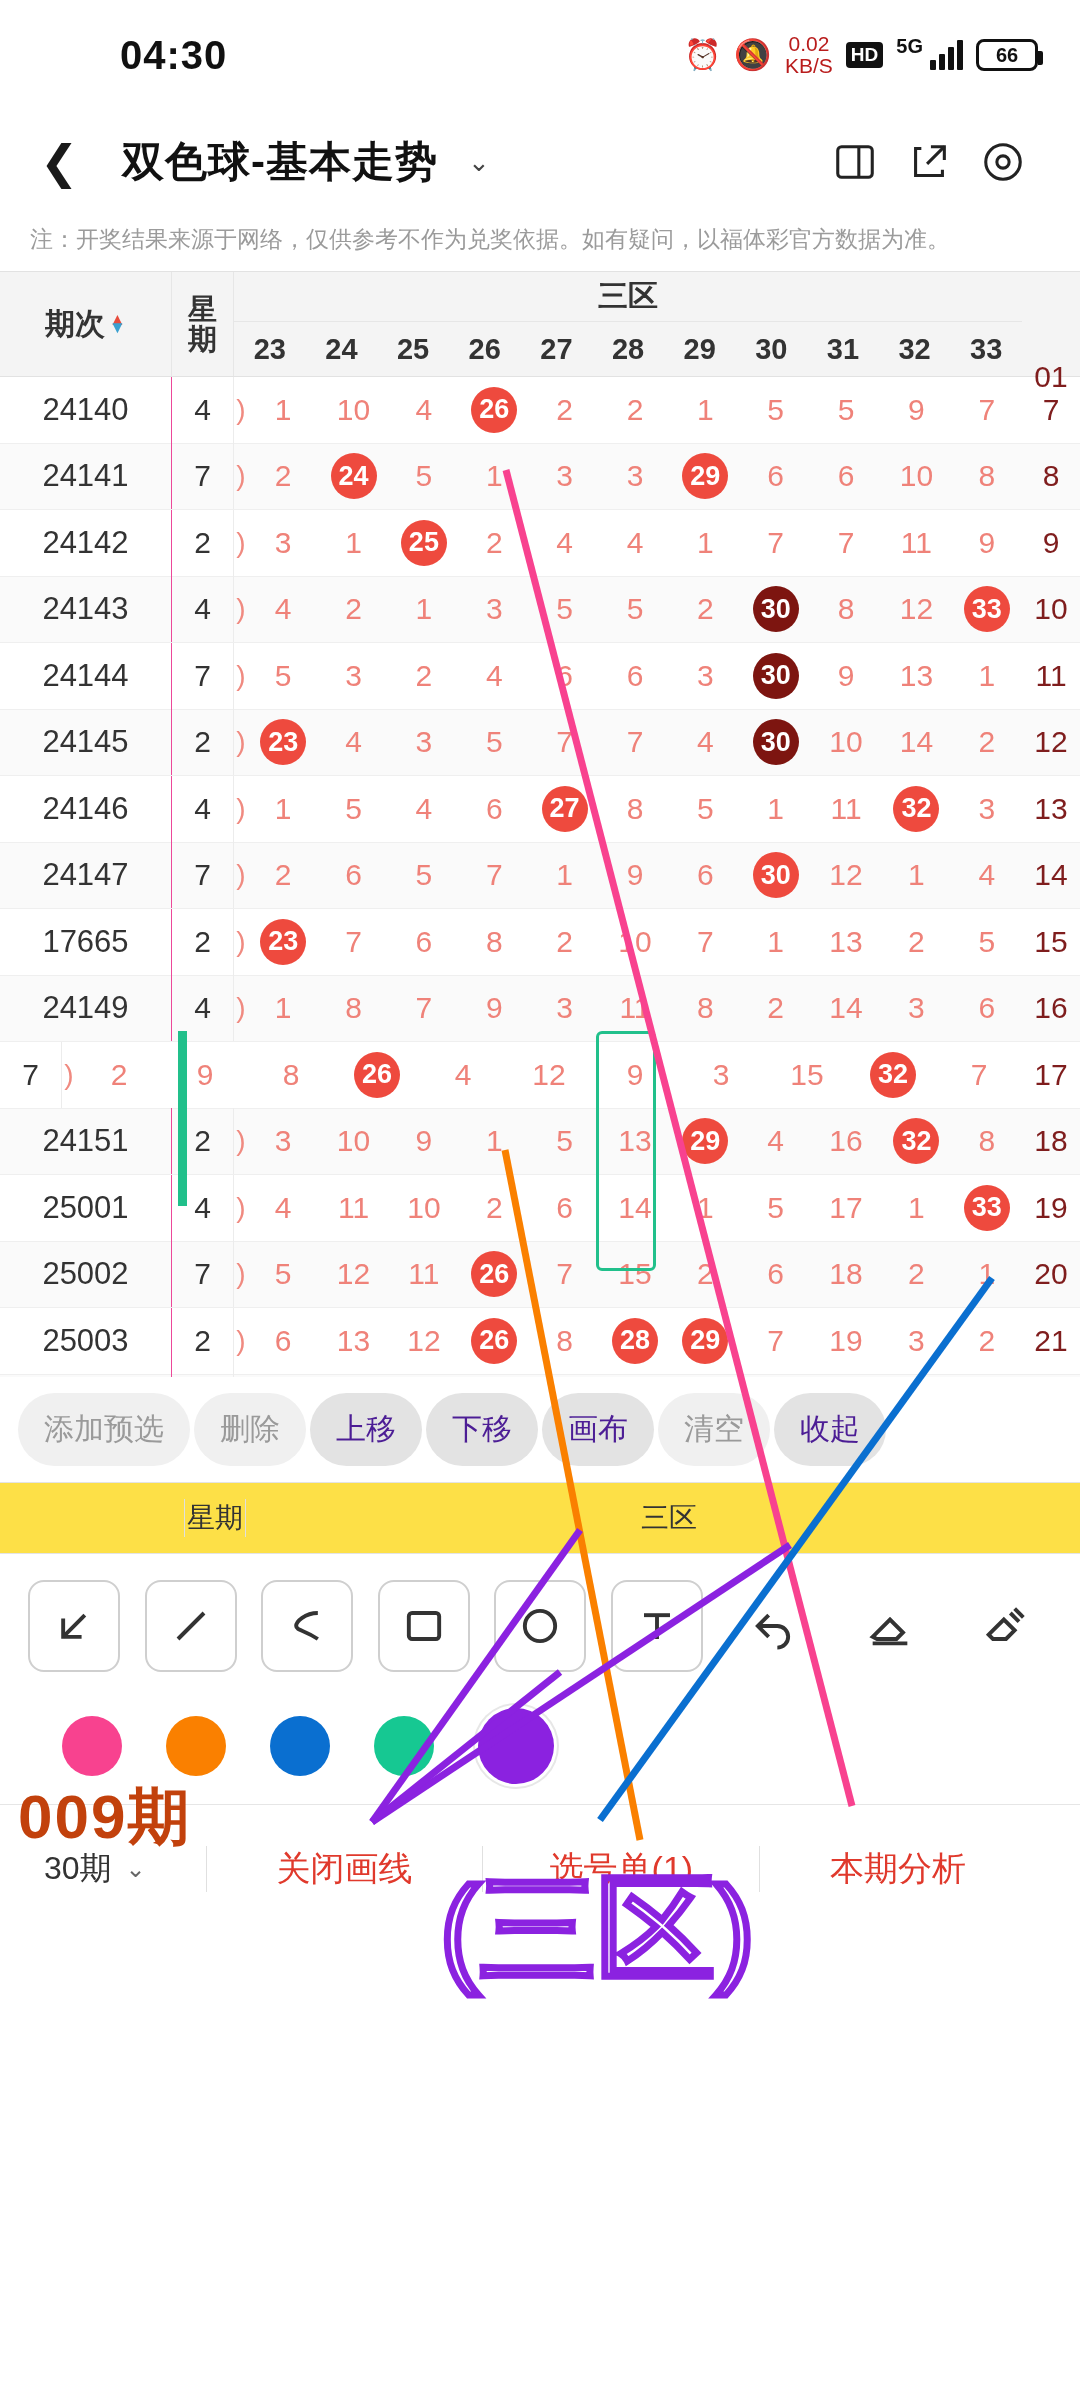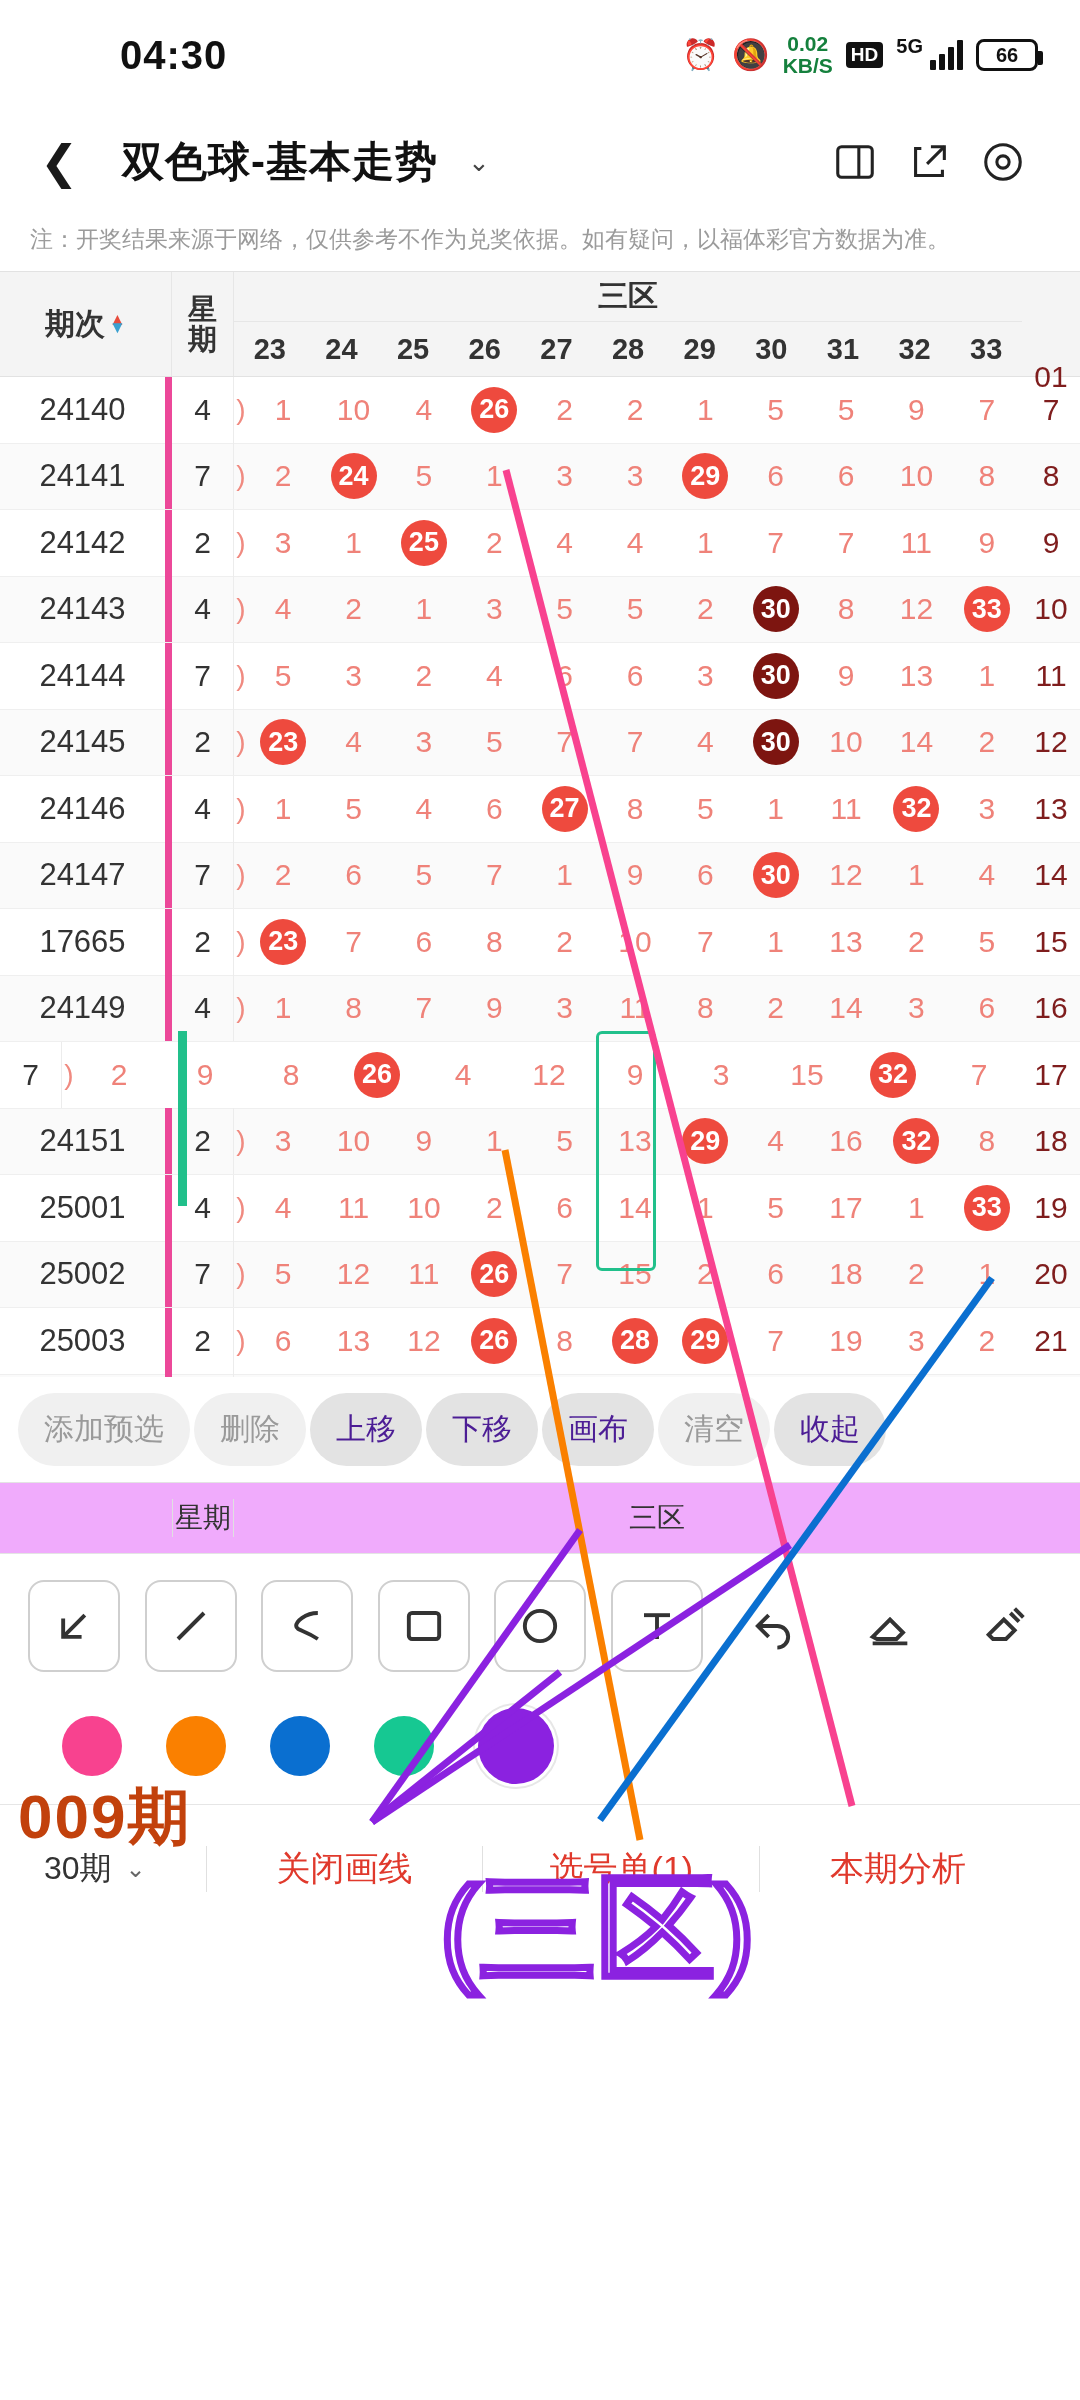--- a/index.html
+++ b/index.html
@@ -12,21 +12,21 @@
   .phone { position: relative; width: 1080px; height: 2400px; background: #fff; }
 
   
   .statusbar {
     height: 110px; display: flex; align-items: center;
     padding: 0 48px; position: relative;
   }
   .status-time { font-size: 40px; font-weight: 600; color: #111; letter-spacing: 1px; margin-left: 72px; }
   .status-right { position: absolute; right: 42px; top: 0; height: 110px; display: flex; align-items: center; gap: 13px; }
   .sicon { font-size: 30px; color: #111; line-height: 1; }
-  .kbs { font-size: 21px; line-height: 1.05; text-align: center; color: #15803d; font-weight: 700; }
+  .kbs { font-size: 21px; line-height: 1.05; text-align: center; color: #b91c1c; font-weight: 400; }
   .hd-badge { font-size: 19px; background:#111; color:#fff; border-radius:4px; padding: 2px 5px; font-weight:700;}
   .net5g { font-size: 20px; font-weight: 700; color:#111; position: relative; top: -9px; margin-right: -6px;}
   .bars { display: inline-flex; align-items: flex-end; gap: 3px; height: 30px; }
   .bars i { display:block; width:6px; background:#111; border-radius:1px; }
   .bars i:nth-child(1){height:10px}.bars i:nth-child(2){height:16px}
   .bars i:nth-child(3){height:23px}.bars i:nth-child(4){height:30px}
   .battery { width: 62px; height: 32px; border: 3px solid #111; border-radius: 8px; position: relative; display:flex; align-items:center; justify-content:center;}
   .battery:after{content:"";position:absolute;right:-8px;top:9px;width:5px;height:14px;background:#111;border-radius:0 2px 2px 0;}
   .battery span { font-size: 20px; font-weight: 700; color:#111; }
 
@@ -51,21 +51,21 @@
   .sort-arrows i{font-size:17px;color:#3aa0d0;font-style:normal;}
   .th-week { width: 62px; display:flex; flex-direction:column; align-items:center; justify-content:center; font-size:29px; color:#333; font-weight:600; border-right:1px solid #e6e6e6; line-height:1.05;}
   .th-zone-col { flex:1; display:flex; flex-direction:column; }
   .th-zone-title { height: 50px; display:flex; align-items:center; justify-content:center; font-size:30px; font-weight:700; color:#333; border-bottom:1px solid #e6e6e6;}
   .th-nums { flex:1; display:flex; }
   .th-nums div { flex:1; display:flex; align-items:center; justify-content:center; font-size:29px; color:#333; font-weight:600;}
 
   .rows { position: relative; overflow: hidden; height: 1000px; }
   .row { display:flex; height: 66.5px; align-items:center; border-bottom: 1px solid #efefef;}
   .row.alt { background: #fafafa; }
-  .c-period { width: 172px; text-align:center; font-size: 31px; color:#333; border-right:7px solid #ec4899; line-height:66px;}
+  .c-period { width: 172px; text-align:center; font-size: 31px; color:#333; border-right:1px solid #ec4899; line-height:66px;}
   .c-week { width: 62px; text-align:center; font-size: 30px; color:#333; border-right:1px solid #ececec; line-height:66px;}
   .c-edge { width: 14px; text-align:center; font-size:28px; color:#f08a80; }
   .c-nums { flex:1; display:flex; height:100%; align-items:center;}
   .c-nums > div { flex:1; display:flex; align-items:center; justify-content:center; font-size:30px; color:#ef8279; height:100%;}
   .ball { width:46px;height:46px;border-radius:50%;background:#ee4a3e;color:#fff !important;display:flex;align-items:center;justify-content:center;font-size:27px;font-weight:600;}
   .ball.dark { background:#7d1510; }
   .tail-col { width: 58px; text-align:center; font-size:30px; color:#7f1d1d;}
 
   
   .greenbox { position:absolute; border:3px solid #21c08b; border-radius:6px; pointer-events:none; }
@@ -74,21 +74,21 @@
   
   .overlay { position:absolute; left:0; top:0; width:1080px; height:2400px; pointer-events:none; }
 
   .bigtext { position:absolute; font-size: 62px; font-weight: 700; color:#c2410c; letter-spacing:2px; }
 
   
   .actionbar { display:flex; align-items:center; gap:4px; padding: 16px 18px; background:#fff; }
   .chip { background:#f0f0f0; color:#9a9a9a; font-size:30px; border-radius:40px; padding: 16px 26px; white-space:nowrap;}
   .chip.dark { background:#e3e3e3; color:#4c1d95; }
 
-  .subhead { display:flex; height: 72px; background:#f0abfc; border-top:1px solid #e4e4e4; border-bottom:1px solid #e4e4e4; align-items:center;}
+  .subhead { display:flex; height: 72px; background:#fde047; border-top:1px solid #e4e4e4; border-bottom:1px solid #e4e4e4; align-items:center;gap:12px;}
   .subhead .sh-week { width:172px; }
   .subhead .sh-week2 { width:62px; text-align:center; font-size:28px; color:#333; border-right:1px solid #e0e0e0; border-left:1px solid #e0e0e0;}
   .subhead .sh-zone { flex:1; text-align:center; font-size:28px; color:#333;}
 
   
   .toolbar { display:flex; justify-content:space-between; padding: 26px 28px 10px 28px; }
   .tool { width: 92px; height: 92px; border:2px solid #cfcfcf; border-radius:16px; display:flex; align-items:center; justify-content:center; background:#fff;}
   .tool svg { width: 52px; height: 52px; }
   .tool.plain { border: none; }
 

